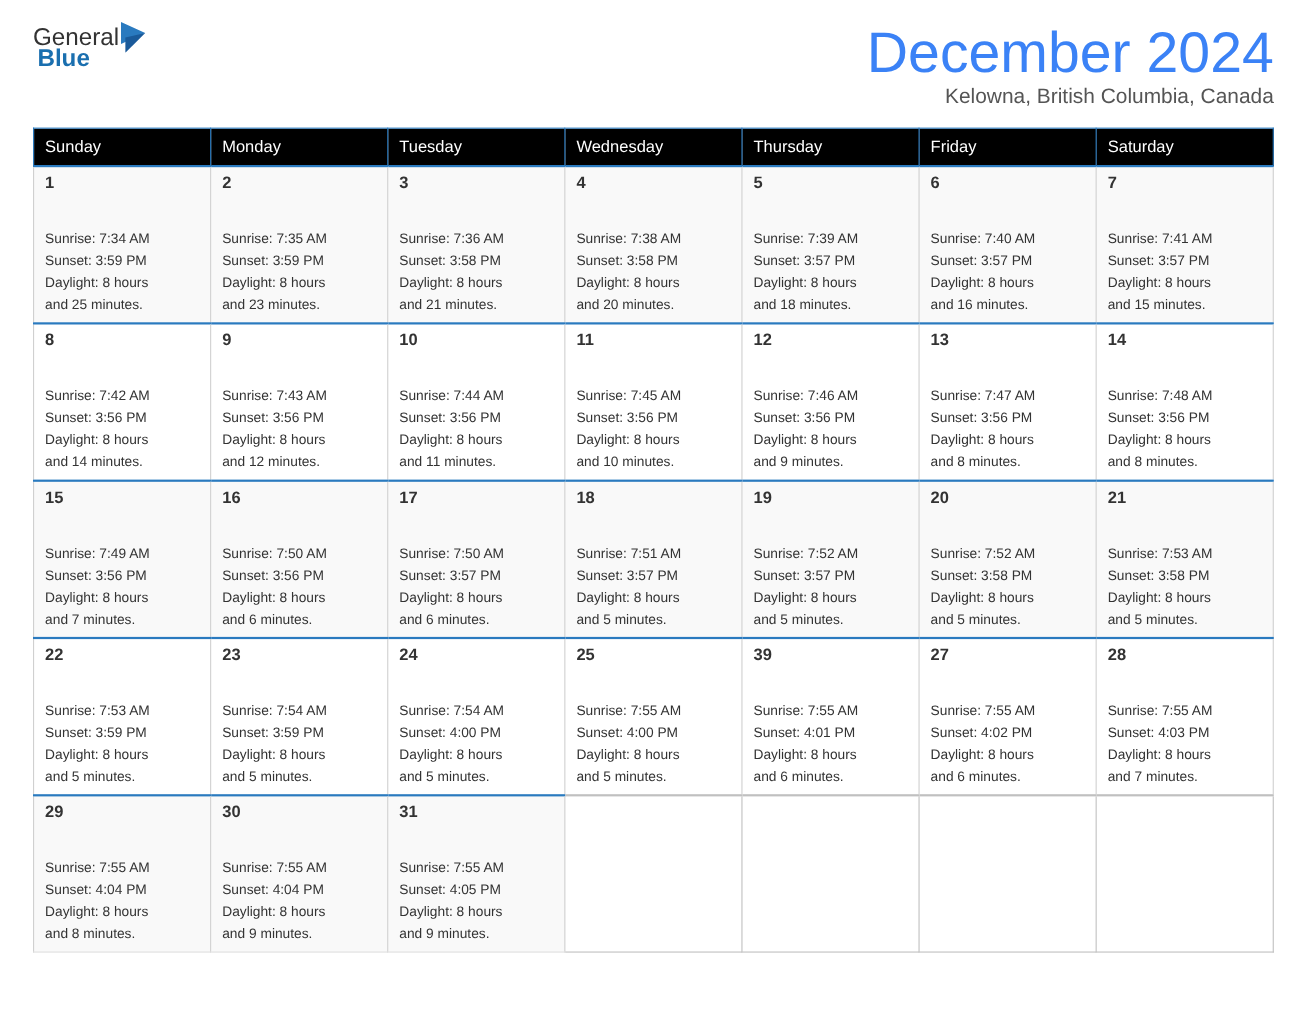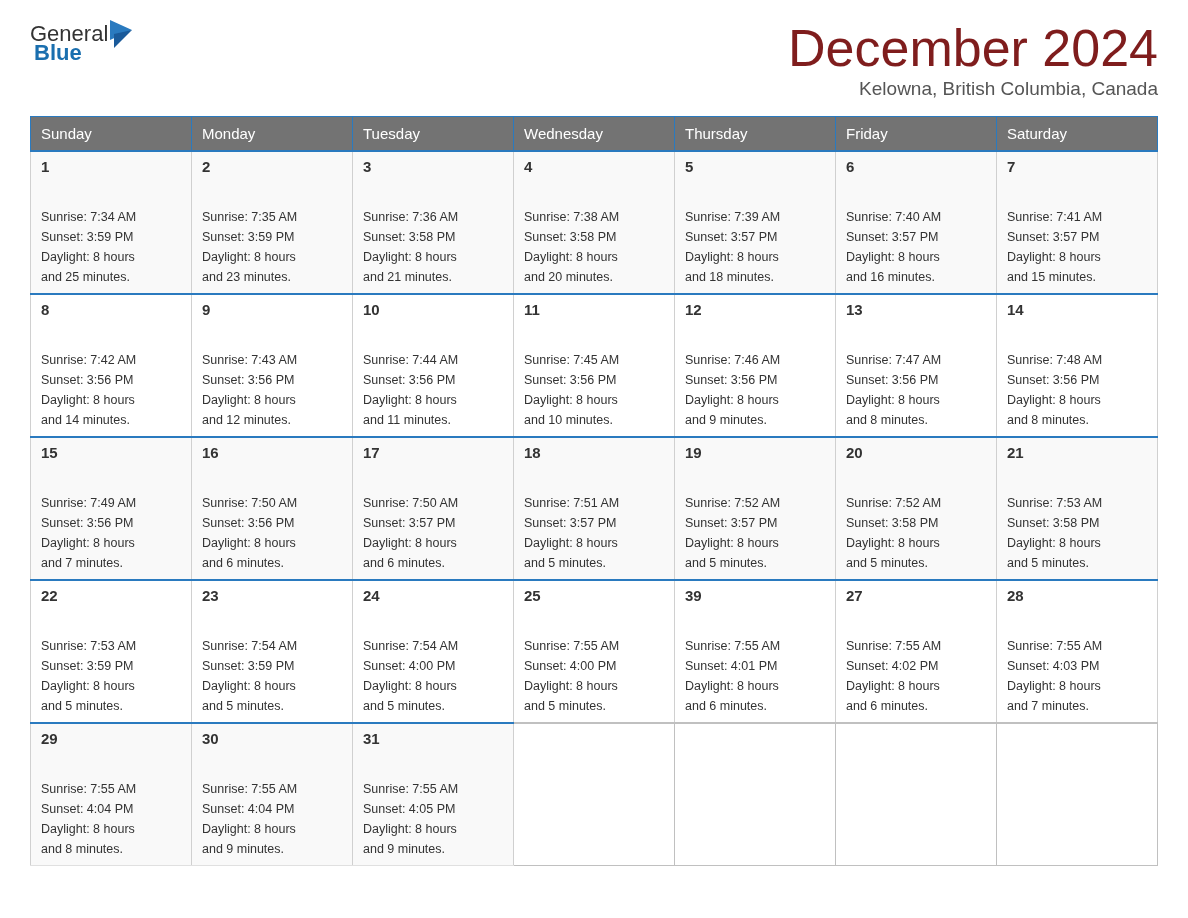--- a/index.html
+++ b/index.html
@@ -30,34 +30,34 @@
       font-size: 22px;
       font-weight: bold;
       color: #1a6faf;
     }
     .title-block {
       text-align: right;
     }
     .month-title {
       font-size: 52px;
       font-weight: 300;
-      color: #7f1d1d;
+      color: #3b82f6;
       line-height: 1.1;
     }
     .location {
       font-size: 19px;
       color: #555;
       margin-top: 1px;
     }
     table {
       width: 100%;
       border-collapse: collapse;
     }
     thead tr {
-      background-color: #737373;
+      background-color: #000000;
       padding-left: 44px;
     }
     thead th {
       color: #fff;
       font-size: 15px;
       font-weight: normal;
       padding: 8px 10px;
       text-align: left;
       border: 1px solid #2a7abf;
     }

